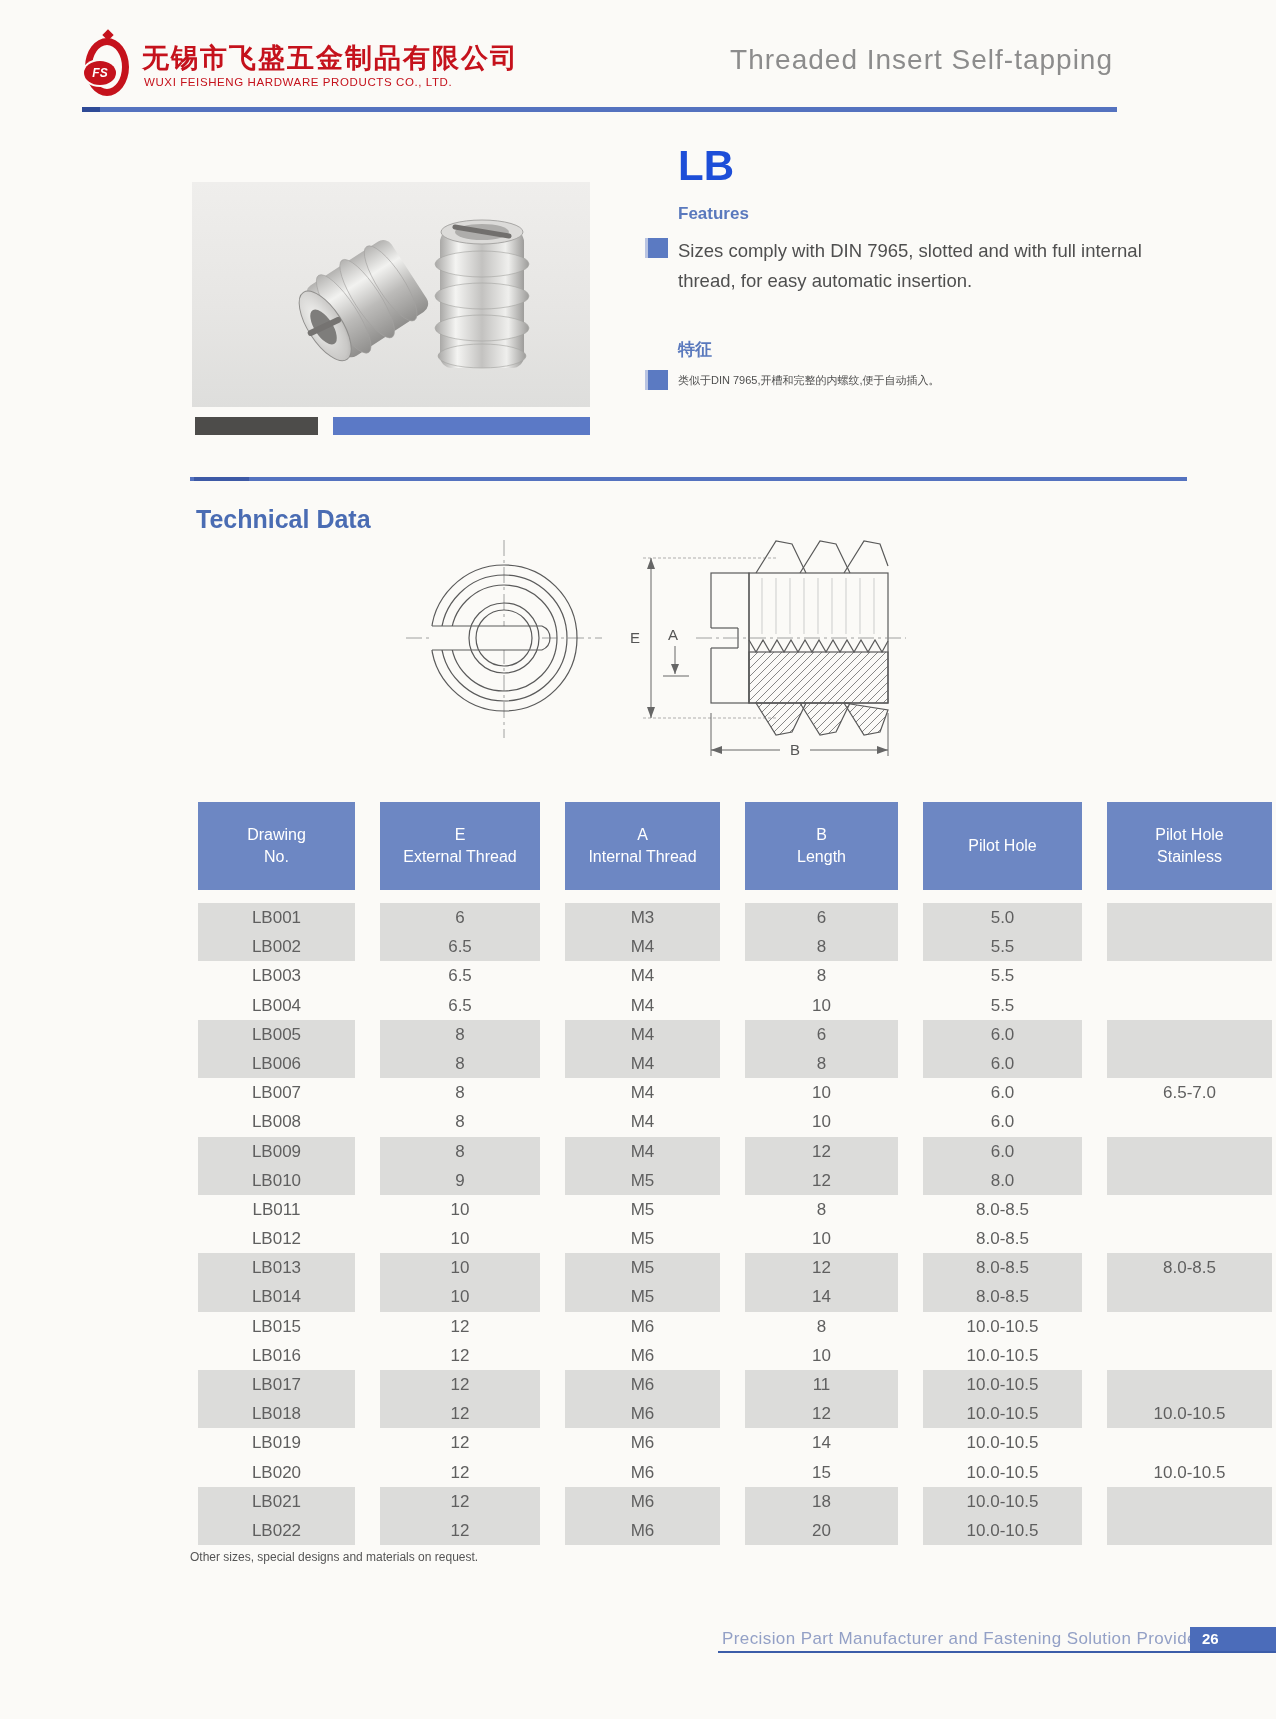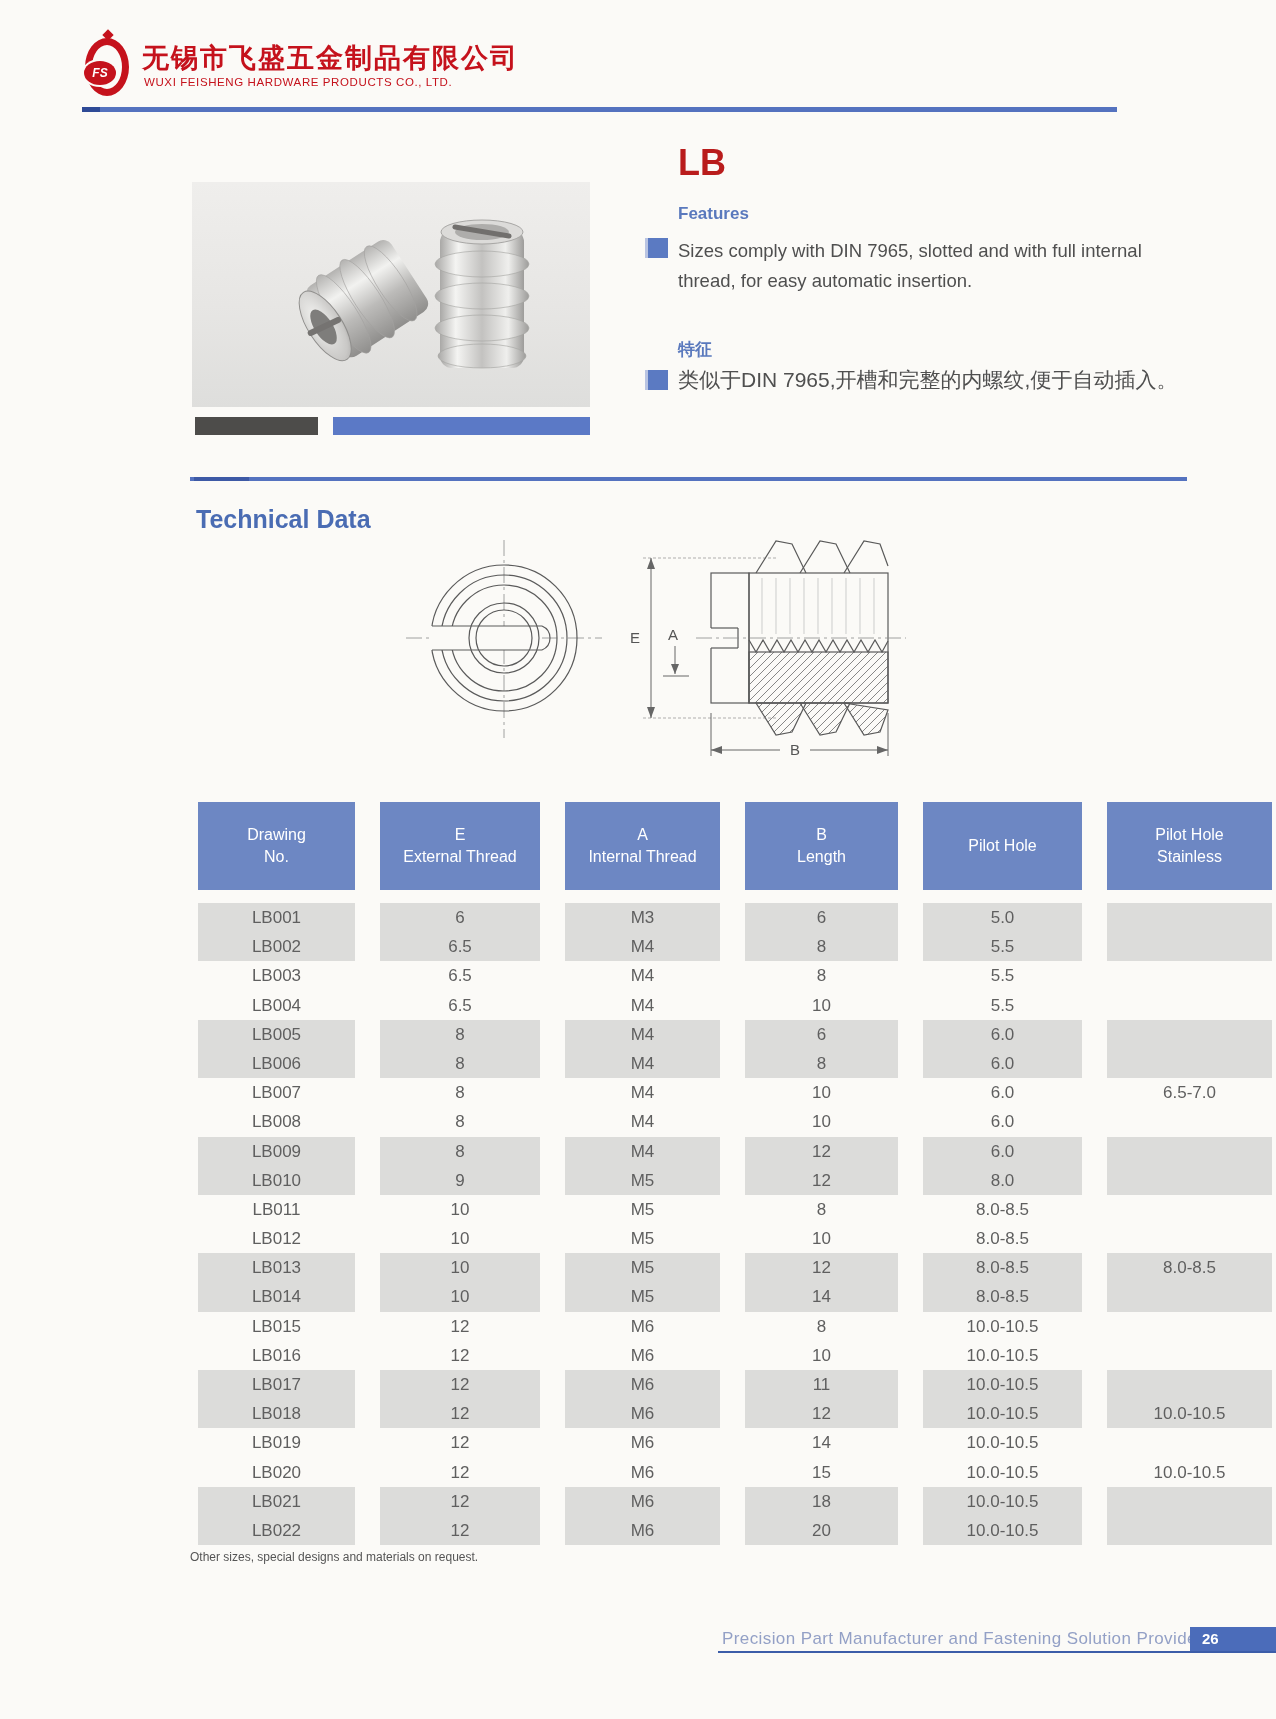--- a/index.html
+++ b/index.html
@@ -24,27 +24,27 @@
   .topline{position:absolute;left:82px;top:107px;width:1035px;height:5px;background:var(--accent-blue);}
   .topline::before{content:"";position:absolute;left:0;top:0;width:18px;height:5px;background:#2e4a96;}
 
   
   .photo{position:absolute;left:192px;top:182px;width:398px;height:225px;
          background:linear-gradient(180deg,#efeeec 0%,#e7e6e4 55%,#dededc 100%);}
   .bar{position:absolute;height:18px;top:417px;}
   .bar.dark{left:195px;width:123px;background:#4d4c4a;}
   .bar.blue{left:333px;width:257px;background:#5b79c6;}
 
-  .series{position:absolute;left:678px;top:142px;font-size:36px;font-weight:bold;color:#b91c1c;}
+  .series{position:absolute;left:678px;top:142px;font-size:42px;font-weight:bold;color:#1d4ed8;}
   .feat-head{position:absolute;left:678px;font-size:17px;font-weight:bold;color:#5a79bd;}
   .feat-item{position:absolute;left:648px;display:flex;align-items:flex-start;}
   .bullet{flex:0 0 auto;width:20px;height:20px;background:#5b7ac2;margin-right:10px;margin-top:2px;
           box-shadow:-3px 0 0 #b9c4e2;}
   .feat-text{width:478px;font-size:18.5px;line-height:30px;color:#4f4f4f;}
-  .feat-text.cn{font-size:21px;line-height:24px;width:520px;}
+  .feat-text.cn{font-size:11px;line-height:24px;width:520px;}
 
   .midline{position:absolute;left:190px;top:477px;width:997px;height:4px;background:var(--accent-blue);}
   .midline::before{content:"";position:absolute;left:4px;top:0;width:55px;height:4px;background:#3d59a5;}
   .tech-head{position:absolute;left:196px;top:505px;font-size:25px;font-weight:bold;color:#4a6cb3;}
 
   .drawing{position:absolute;left:378px;top:528px;width:620px;height:250px;}
 
   
   .spec-table{position:absolute;left:198px;top:802px;width:989px;}
   .thead,.tr{display:grid;grid-template-columns:157px 160px 155px 153px 159px 165px;column-gap:25px;}
@@ -71,20 +71,21 @@
 <div class="page">
 
   <div>
     <div class="logo-ring"></div>
     <div class="logo-dot"></div>
     <div class="logo-oval">FS</div>
   </div>
   <div class="company-cn">无锡市飞盛五金制品有限公司</div>
   <div class="company-en">WUXI FEISHENG HARDWARE PRODUCTS CO., LTD.</div>
   <div class="doc-title">
+    <div class="doc-title-en">Threaded Insert Self-tapping</div>
   </div>
   <div class="topline"></div>
 
   <div class="photo">
     <svg width="398" height="225" viewBox="0 0 398 225">
       <defs>
         <linearGradient id="metH" x1="0" y1="0" x2="1" y2="0">
           <stop offset="0" stop-color="#a9a8a6"></stop>
             <stop offset="0.22" stop-color="#f4f4f2"></stop>
           <stop offset="0.5" stop-color="#c3c2c0"></stop>

